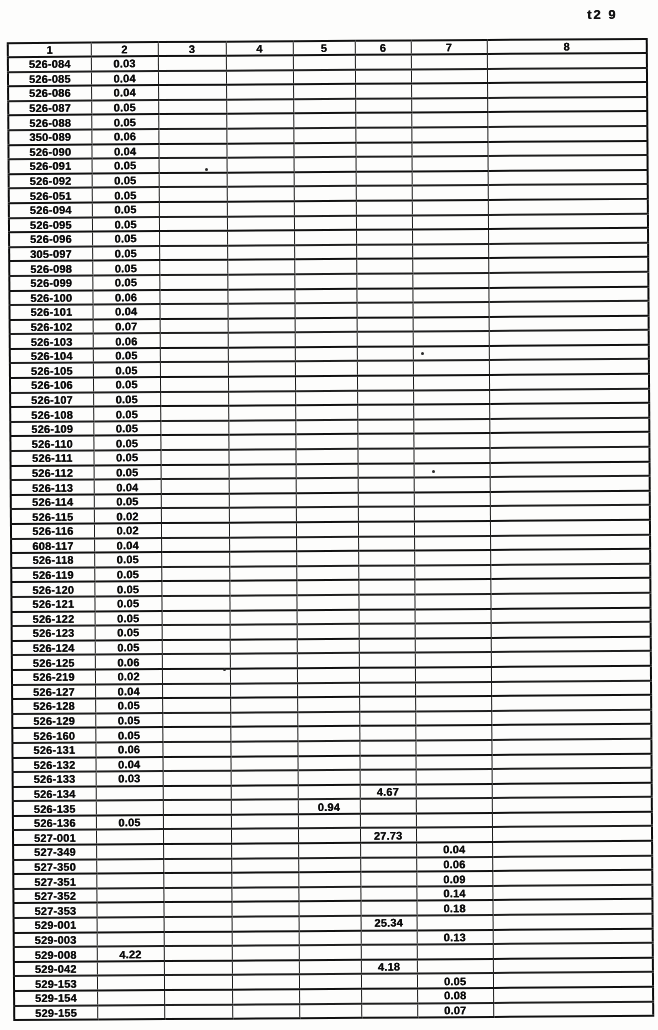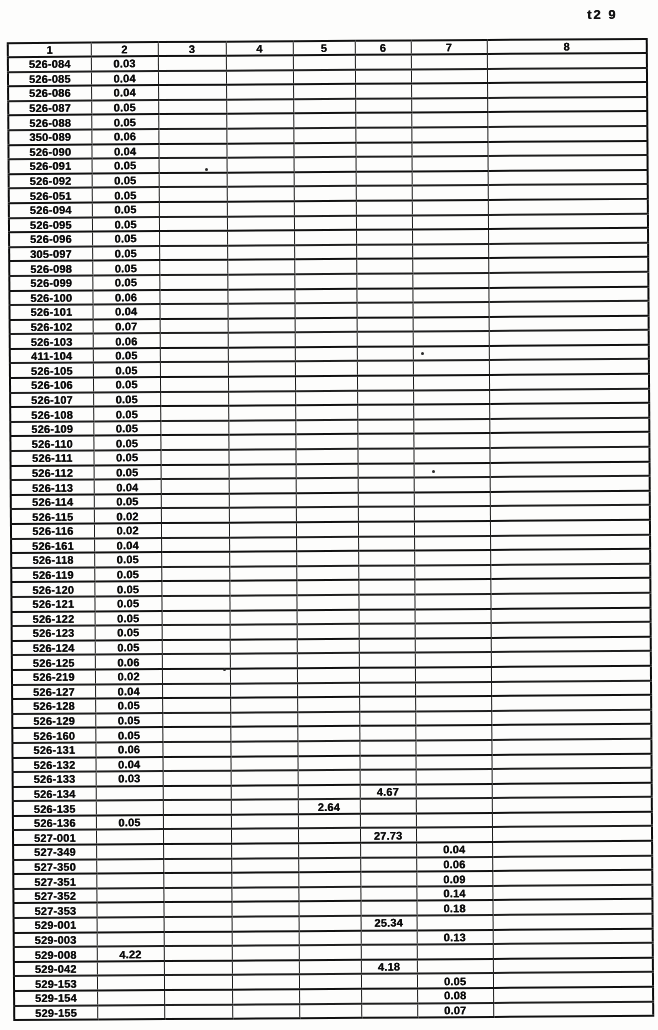--- a/index.html
+++ b/index.html
@@ -285,21 +285,21 @@
           <td>526-103</td>
           <td>0.06</td>
           <td></td>
           <td></td>
           <td></td>
           <td></td>
           <td></td>
           <td></td>
         </tr>
         <tr>
-          <td>411-104</td>
+          <td>526-104</td>
           <td>0.05</td>
           <td></td>
           <td></td>
           <td></td>
           <td></td>
           <td></td>
           <td></td>
         </tr>
         <tr>
           <td>526-105</td>
@@ -415,21 +415,21 @@
           <td>526-116</td>
           <td>0.02</td>
           <td></td>
           <td></td>
           <td></td>
           <td></td>
           <td></td>
           <td></td>
         </tr>
         <tr>
-          <td>526-161</td>
+          <td>608-117</td>
           <td>0.04</td>
           <td></td>
           <td></td>
           <td></td>
           <td></td>
           <td></td>
           <td></td>
         </tr>
         <tr>
           <td>526-118</td>
@@ -599,21 +599,21 @@
           <td></td>
           <td>4.67</td>
           <td></td>
           <td></td>
         </tr>
         <tr>
           <td>526-135</td>
           <td></td>
           <td></td>
           <td></td>
-          <td>2.64</td>
+          <td>0.94</td>
           <td></td>
           <td></td>
           <td></td>
         </tr>
         <tr>
           <td>526-136</td>
           <td>0.05</td>
           <td></td>
           <td></td>
           <td></td>

